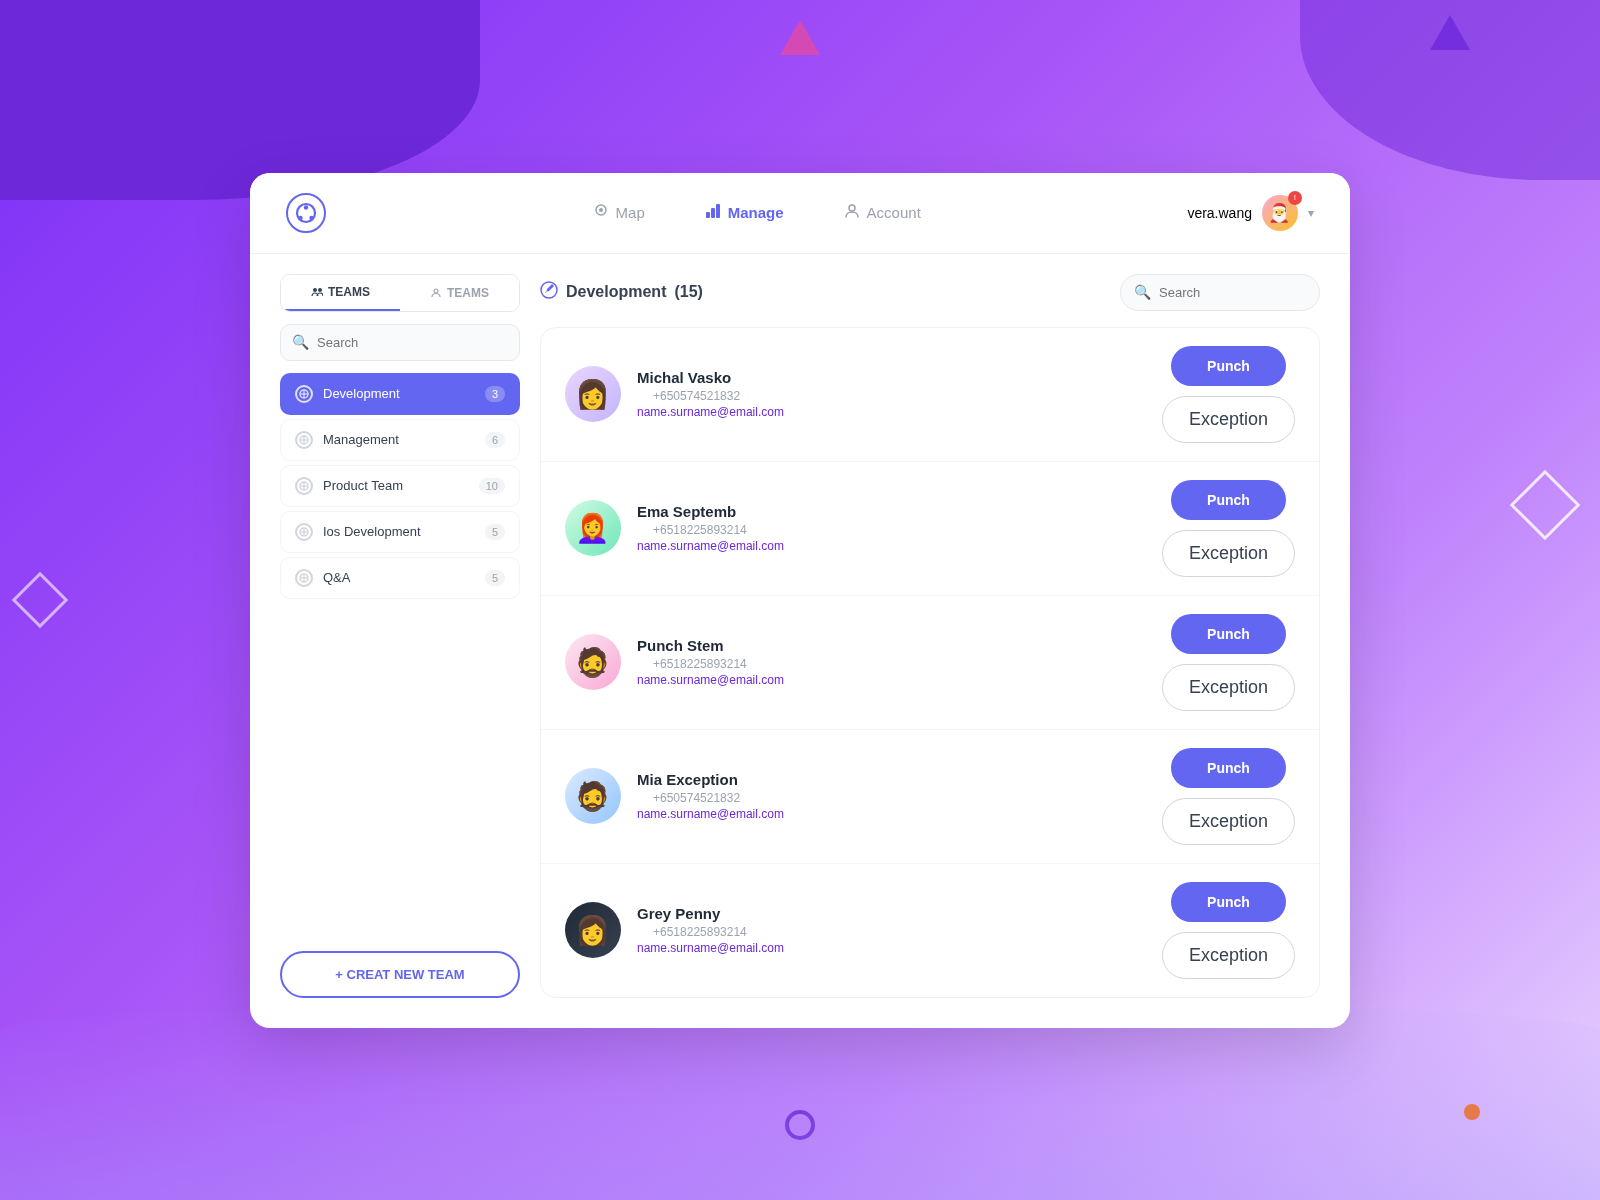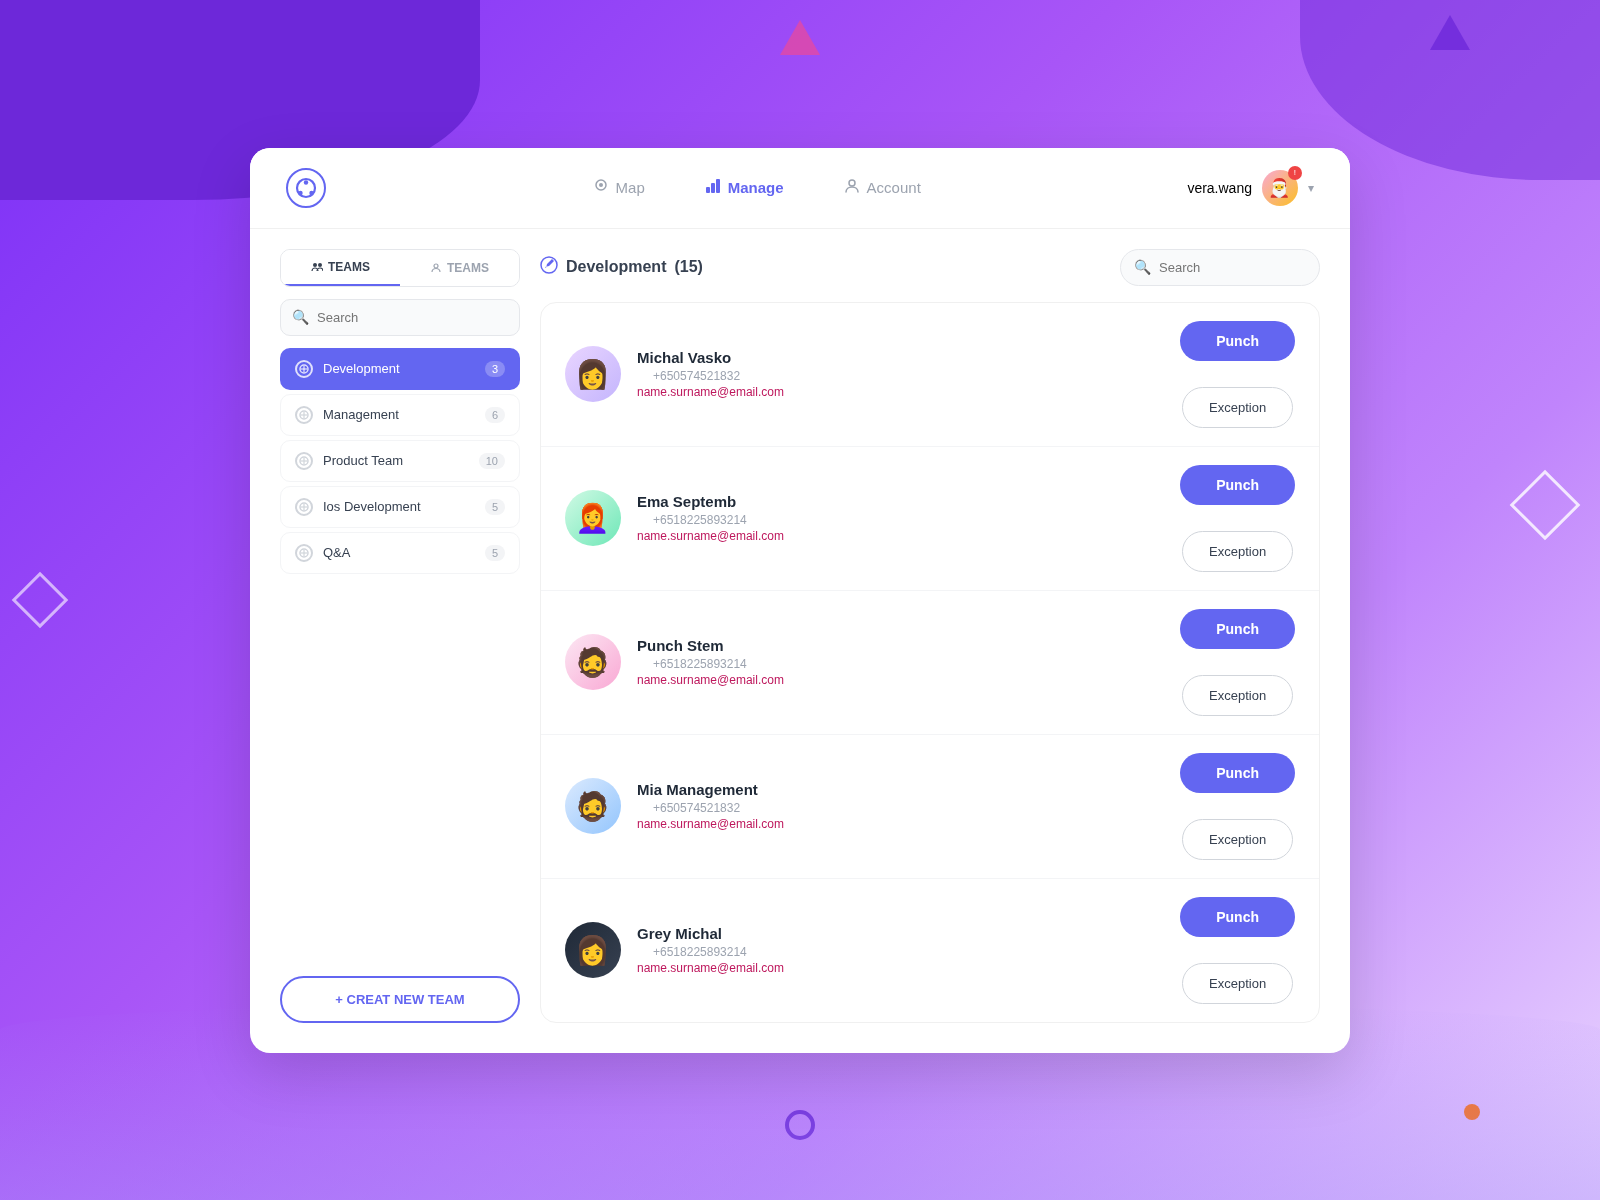--- a/index.html
+++ b/index.html
@@ -388,21 +388,21 @@
       margin-bottom: 3px;
     }
     .member-phone {
       font-size: 12px;
       color: #9ca3af;
       margin-bottom: 2px;
       margin-left: 16px;
     }
     .member-email {
       font-size: 12px;
-      color: #be185d;
+      color: #6d28d9;
     }
     .member-actions {
       display: flex;
       gap: 10px;
       align-items: center;
       flex-direction: column;
     }
     .punch-btn {
       padding: 12px 36px;
       background: #6366f1;
@@ -412,24 +412,23 @@
       font-size: 14px;
       font-weight: 600;
       cursor: pointer;
     }
     .exception-btn {
       padding: 12px 26px;
       background: transparent;
       color: #374151;
       border: 1.5px solid #d1d5db;
       border-radius: 30px;
-      font-size: 13px;
+      font-size: 18px;
       font-weight: 500;
       cursor: pointer;
-      margin-top: 16px;
     }
   </style>
 </head>
 <body>
 
 <div class="bg-shape-top-left"></div>
 <div class="bg-shape-top-right"></div>
 <div class="bg-arrow-top-center"></div>
 <div class="bg-arrow-top-right"></div>
 <div class="bg-diamond-left"></div>
@@ -638,35 +637,35 @@
     <div class="member-actions">
       <button class="punch-btn">Punch</button>
       <button class="exception-btn">Exception</button>
     </div>
   </div>
           <div class="member-row">
     <div class="member-avatar" style="background: linear-gradient(135deg, #dbeafe, #93c5fd); font-size: 28px;">
       🧔
     </div>
     <div class="member-info">
-      <div class="member-name">Mia Management</div>
+      <div class="member-name">Mia Exception</div>
       <div class="member-phone">+650574521832</div>
       <div class="member-email">name.surname@email.com</div>
     </div>
     <div class="member-actions">
       <button class="punch-btn">Punch</button>
       <button class="exception-btn">Exception</button>
     </div>
   </div>
           <div class="member-row">
     <div class="member-avatar" style="background: linear-gradient(135deg, #1f2937, #374151); font-size: 28px;">
       👩
     </div>
     <div class="member-info">
-      <div class="member-name">Grey Michal</div>
+      <div class="member-name">Grey Penny</div>
       <div class="member-phone">+6518225893214</div>
       <div class="member-email">name.surname@email.com</div>
     </div>
     <div class="member-actions">
       <button class="punch-btn">Punch</button>
       <button class="exception-btn">Exception</button>
     </div>
   </div>
         </div>
     </main>

